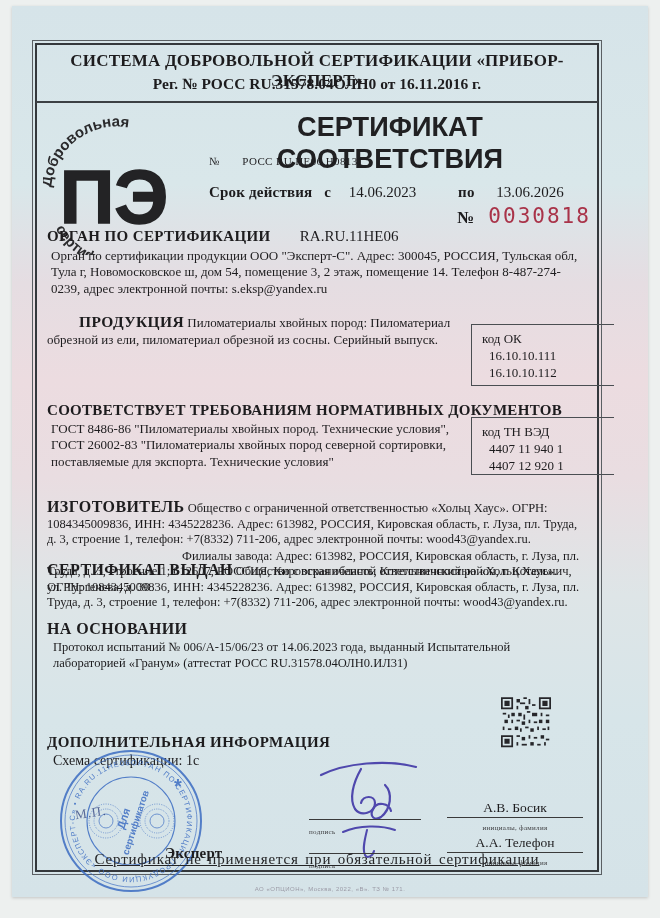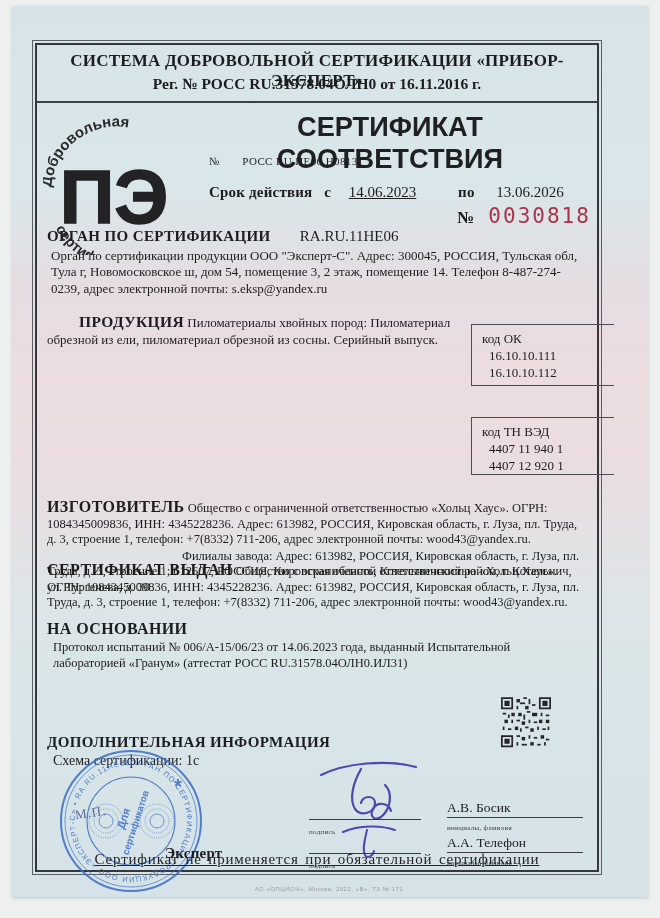--- a/index.html
+++ b/index.html
@@ -32,21 +32,21 @@
   .doc-title { left:150px; right:4px; top:66px; text-align:center;
     font-family:"Liberation Sans", sans-serif; font-weight:bold;
     font-size:28px; transform:scaleX(.97); color:#202022; }
 
   .cert-no-row { left:172px; top:110px; font-size:11px; }
   .cert-no-row .num { margin-left:20px; letter-spacing:.4px; }
 
   .validity-row { left:172px; top:139px; font-size:15px; }
   .validity-row b { letter-spacing:.2px; }
   .validity-row .l-s { margin-left:8px; }
-  .validity-row .d1 { margin-left:14px;text-decoration:underline; }
+  .validity-row .d1 { margin-left:14px; }
   .validity-row .l-po { margin-left:38px; }
   .validity-row .d2 { margin-left:18px; }
 
   .blank-no { left:420px; top:159px; font-size:17px; font-weight:bold; }
   .blank-no .digits { font-family:"DejaVu Sans Mono", monospace; font-weight:normal;
     font-size:21px; color:var(--accent-red,#a93349); letter-spacing:2px; margin-left:10px; }
 
   .sec { font-size:13px; line-height:16.5px; }
   .sec .h { font-weight:bold; font-size:15px; letter-spacing:.4px; }
   .sec p { margin-top:2px; padding-left:4px; }
@@ -84,21 +84,21 @@
 
   .role { font-weight:bold; font-size:15px; letter-spacing:.2px; }
   .role-1 { left:128px; top:757px; }
   .role-2 { left:128px; top:800px; }
 
   .sig-line { width:112px; border-top:1px solid #3a3a3a; text-align:left; }
   .sig-line-1 { left:272px; top:774px; }
   .sig-line-2 { left:272px; top:808px; }
   .caption { font-size:7px; color:#3f3f42; letter-spacing:.3px; }
 
-  .name-box { width:136px; text-align:left; font-size:13.5px; }
+  .name-box { width:136px; text-align:center; font-size:13.5px; }
   .name-box .nm { display:block; padding-bottom:1px; }
   .name-box .nl { border-top:1px solid #3a3a3a; }
   .name-box-1 { left:410px; top:755px; }
   .name-box-2 { left:410px; top:790px; }
 
   .sig-draw-1 { left:278px; top:712px; width:110px; height:66px; }
   .sig-draw-2 { left:300px; top:778px; width:66px; height:36px; }
 
   .footer-notice { left:0; right:0; top:806px; text-align:center;
     font-size:15px; letter-spacing:.8px; word-spacing:2px; color:#242426;text-decoration:underline; }
@@ -162,20 +162,24 @@
         <span class="h">ПРОДУКЦИЯ</span>
         <span>Пиломатериалы хвойных пород: Пиломатериал обрезной из ели, пиломатериал обрезной из сосны. Серийный выпуск.</span>
       </div>
 
       <div class="abs code-box box-ok">
         <div>код ОК</div>
         <div class="cl">16.10.10.111</div>
         <div class="cl">16.10.10.112</div>
       </div>
 
+      <div class="abs sec sec-comply">
+        <div class="h">СООТВЕТСТВУЕТ ТРЕБОВАНИЯМ НОРМАТИВНЫХ ДОКУМЕНТОВ</div>
+        <p>ГОСТ 8486-86 "Пиломатериалы хвойных пород. Технические условия", ГОСТ 26002-83 "Пиломатериалы хвойных пород северной сортировки, поставляемые для экспорта. Технические условия"</p>
+      </div>
 
       <div class="abs code-box box-tnved">
         <div>код ТН ВЭД</div>
         <div class="cl">4407 11 940 1</div>
         <div class="cl">4407 12 920 1</div>
       </div>
 
       <div class="abs sec sec-wide sec-maker">
         <span class="h">ИЗГОТОВИТЕЛЬ</span>
         <span>Общество с ограниченной ответственностью «Хольц Хаус». ОГРН: 1084345009836, ИНН: 4345228236. Адрес: 613982, РОССИЯ, Кировская область, г. Луза, пл. Труда, д. 3, строение 1, телефон: +7(8332) 711-206, адрес электронной почты: wood43@yandex.ru.</span>

